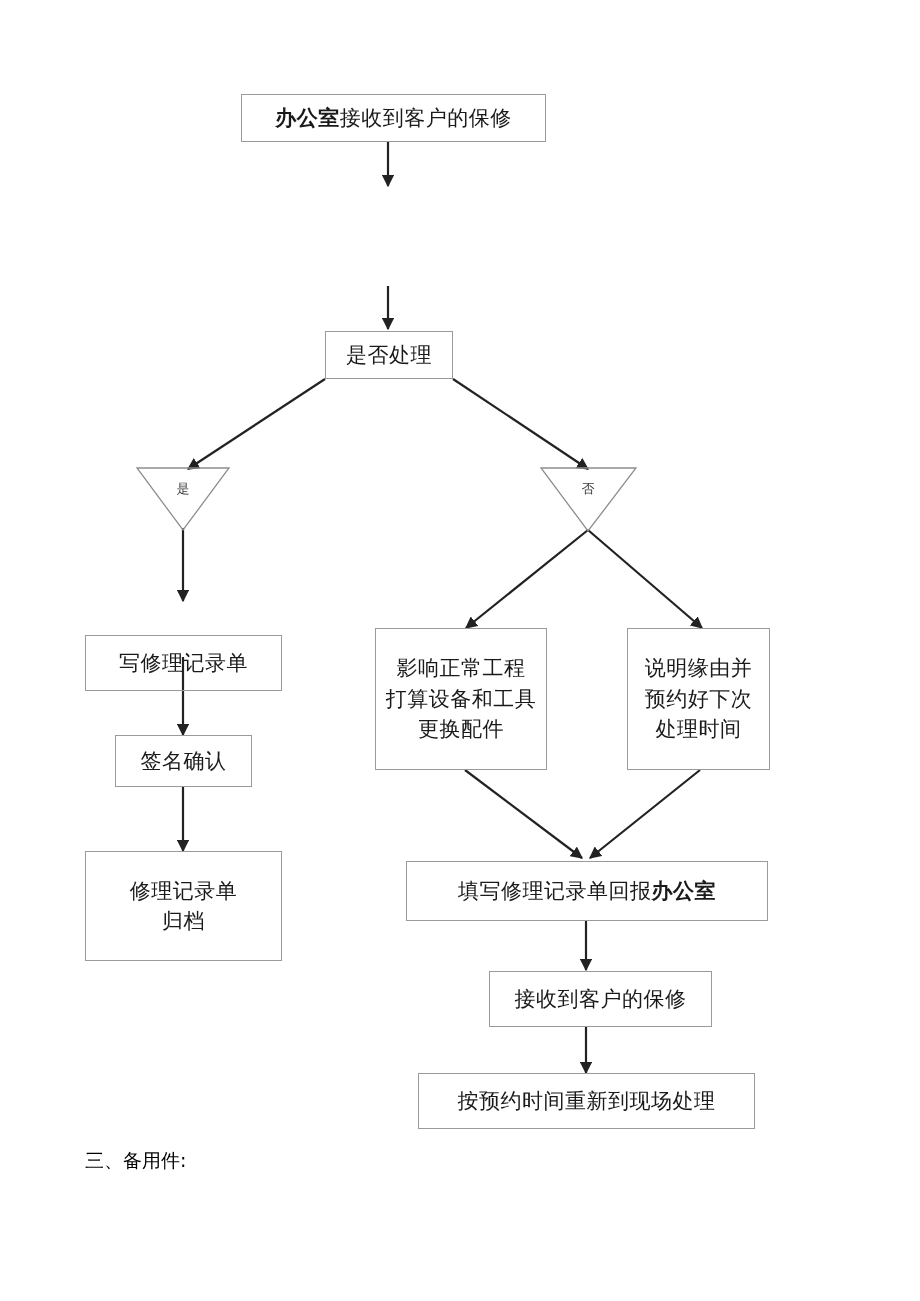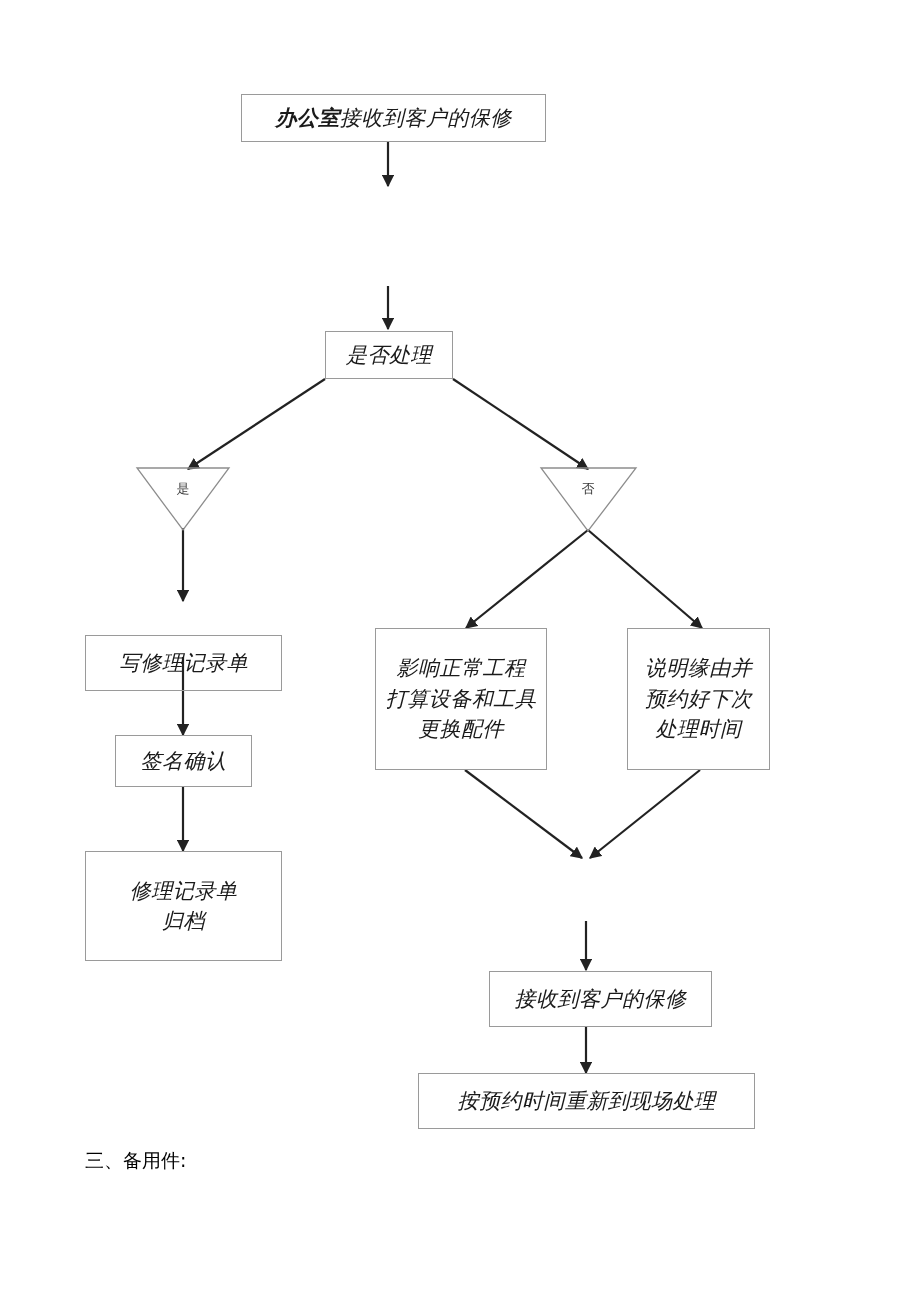--- a/index.html
+++ b/index.html
@@ -30,21 +30,20 @@
     display: flex;
     flex-direction: column;
     align-items: center;
     justify-content: center;
     text-align: center;
     color: #1a1a1a;
     font-family: "DejaVu Serif", serif;
     font-size: 21px;
     line-height: 1.45;
     letter-spacing: 0.5px;
-    font-style: italic;
   }
   .node-box .line { white-space: nowrap; }
   .node-box .bold { font-weight: bold; }
   .tri-label {
     position: absolute;
     font-family: "DejaVu Serif", serif;
     font-size: 13px;
     color: #3a3a3a;
     text-align: center;
     width: 40px;
@@ -126,20 +125,23 @@
     <div class="line">打算设备和工具</div>
     <div class="line">更换配件</div>
   </div>
 
   <div class="node-box" style="left:627px; top:628px; width:143px; height:142px;">
     <div class="line">说明缘由并</div>
     <div class="line">预约好下次</div>
     <div class="line">处理时间</div>
   </div>
 
+  <div class="node-box" style="left:406px; top:861px; width:362px; height:60px;">
+    <div class="line"><span>填写修理记录单回报</span><span class="bold">办公室</span></div>
+  </div>
 
   <div class="node-box" style="left:489px; top:971px; width:223px; height:56px;">
     <div class="line">接收到客户的保修</div>
   </div>
 
   <div class="node-box" style="left:418px; top:1073px; width:337px; height:56px;">
     <div class="line">按预约时间重新到现场处理</div>
   </div>
 
   <div class="footer-note" style="left:85px; top:1148px;">三、备用件:</div>

